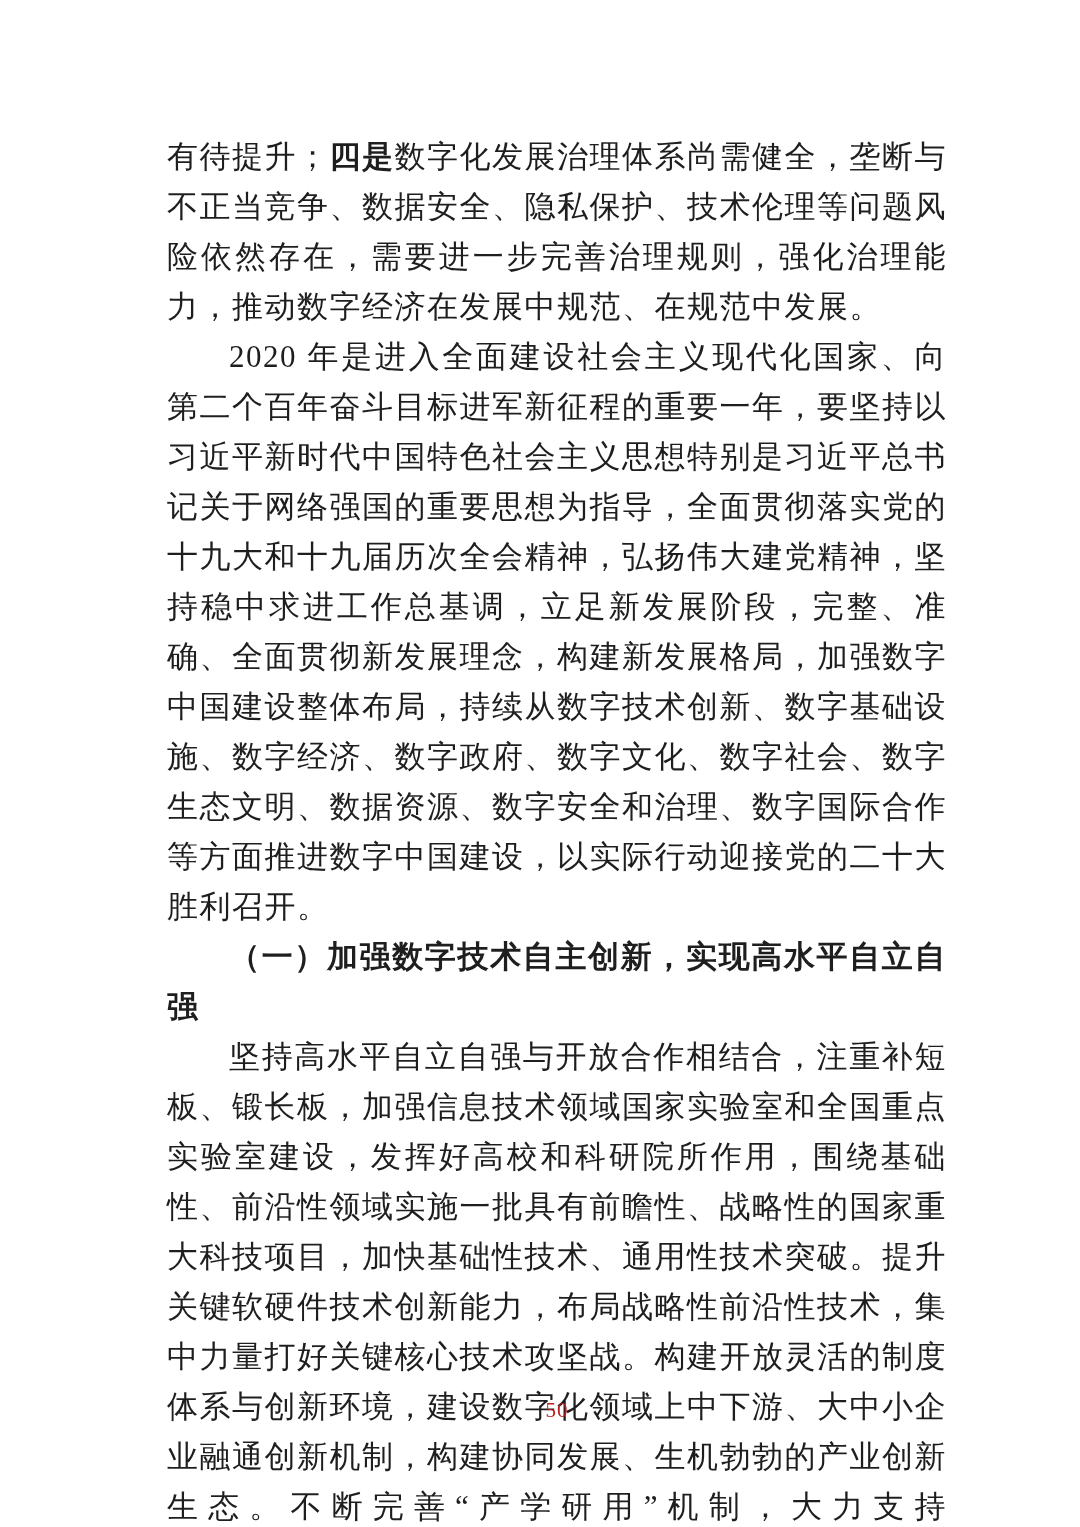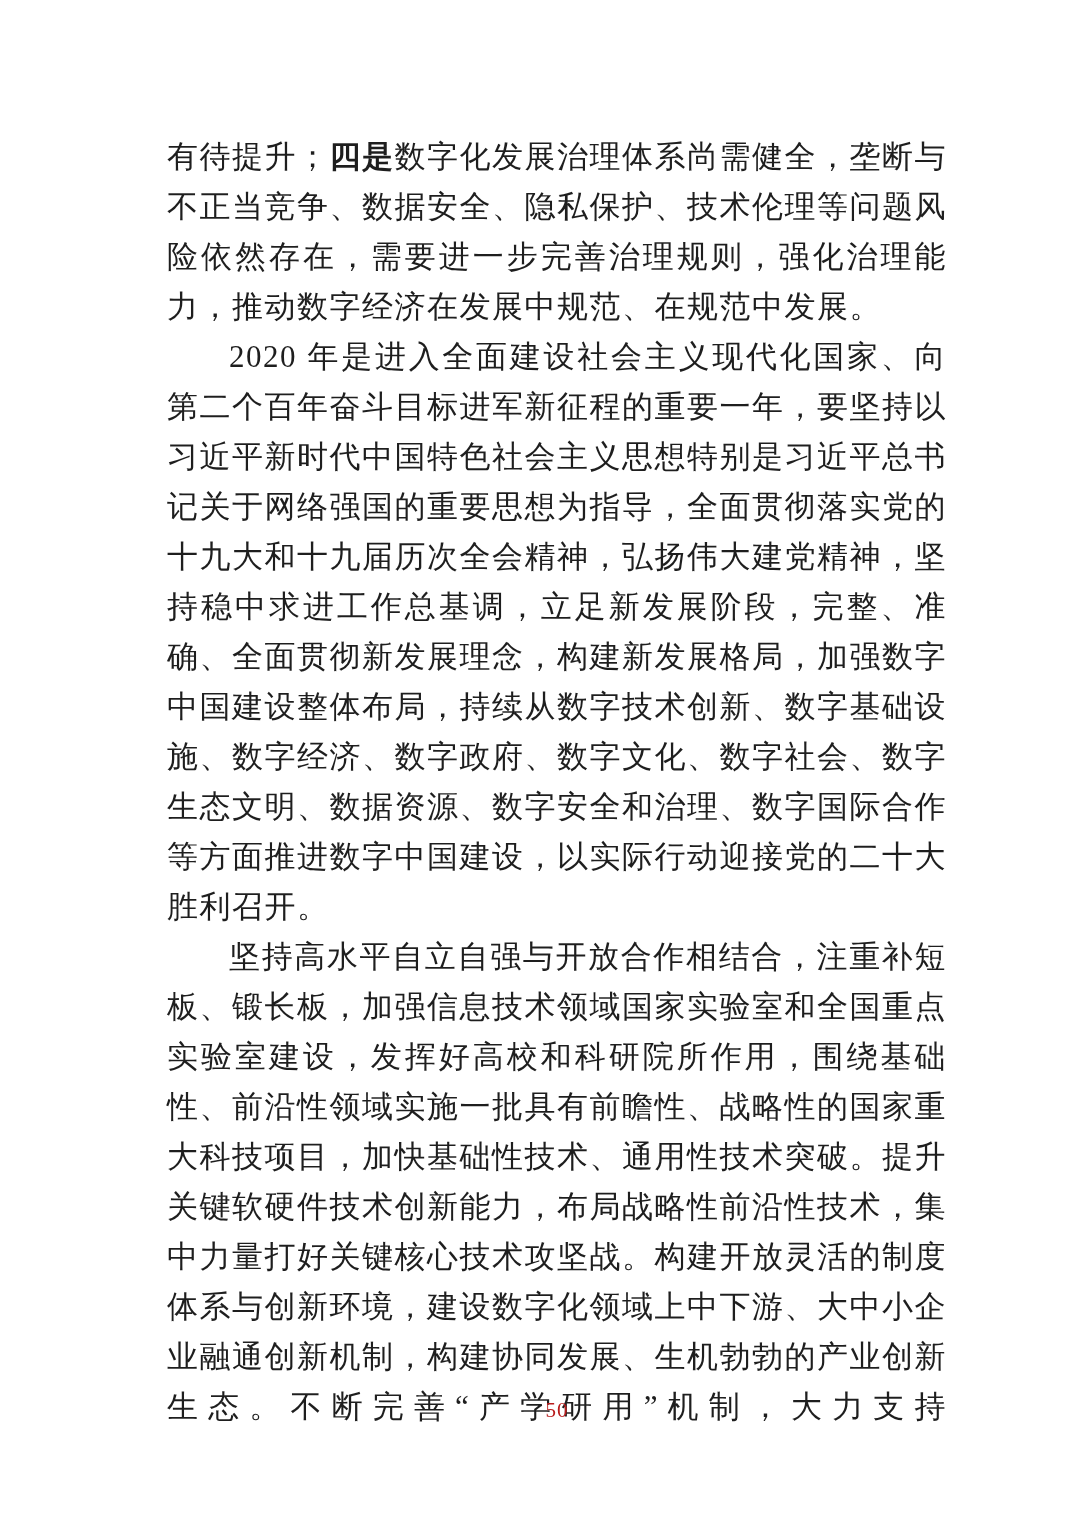--- a/index.html
+++ b/index.html
@@ -58,18 +58,19 @@
     color: #b91c1c;
   }
 </style>
 </head>
 <body>
 
 <div class="page">
   <main class="doc-body">
       <p class="para"><span>有待提升；</span><span class="bold">四是</span><span>数字化发展治理体系尚需健全，垄断与不正当竞争、数据安全、隐私保护、技术伦理等问题风险依然存在，需要进一步完善治理规则，强化治理能力，推动数字经济在发展中规范、在规范中发展。</span></p>
       <p class="para indent"><span>2020 年是进入全面建设社会主义现代化国家、向第二个百年奋斗目标进军新征程的重要一年，要坚持以习近平新时代中国特色社会主义思想特别是习近平总书记关于网络强国的重要思想为指导，全面贯彻落实党的十九大和十九届历次全会精神，弘扬伟大建党精神，坚持稳中求进工作总基调，立足新发展阶段，完整、准确、全面贯彻新发展理念，构建新发展格局，加强数字中国建设整体布局，持续从数字技术创新、数字基础设施、数字经济、数字政府、数字文化、数字社会、数字生态文明、数据资源、数字安全和治理、数字国际合作等方面推进数字中国建设，以实际行动迎接党的二十大胜利召开。</span></p>
+      <p class="para heading indent"><span class="bold">（一）加强数字技术自主创新，实现高水平自立自强</span></p>
       <p class="para indent continues"><span>坚持高水平自立自强与开放合作相结合，注重补短板、锻长板，加强信息技术领域国家实验室和全国重点实验室建设，发挥好高校和科研院所作用，围绕基础性、前沿性领域实施一批具有前瞻性、战略性的国家重大科技项目，加快基础性技术、通用性技术突破。提升关键软硬件技术创新能力，布局战略性前沿性技术，集中力量打好关键核心技术攻坚战。构建开放灵活的制度体系与创新环境，建设数字化领域上中下游、大中小企业融通创新机制，构建协同发展、生机勃勃的产业创新生态。不断完善“产学研用”机制，大力支持</span></p>
     </main>
   <footer class="page-footer">
     <span class="page-number">50</span>
   </footer>
 </div>
 
 </body></html>

